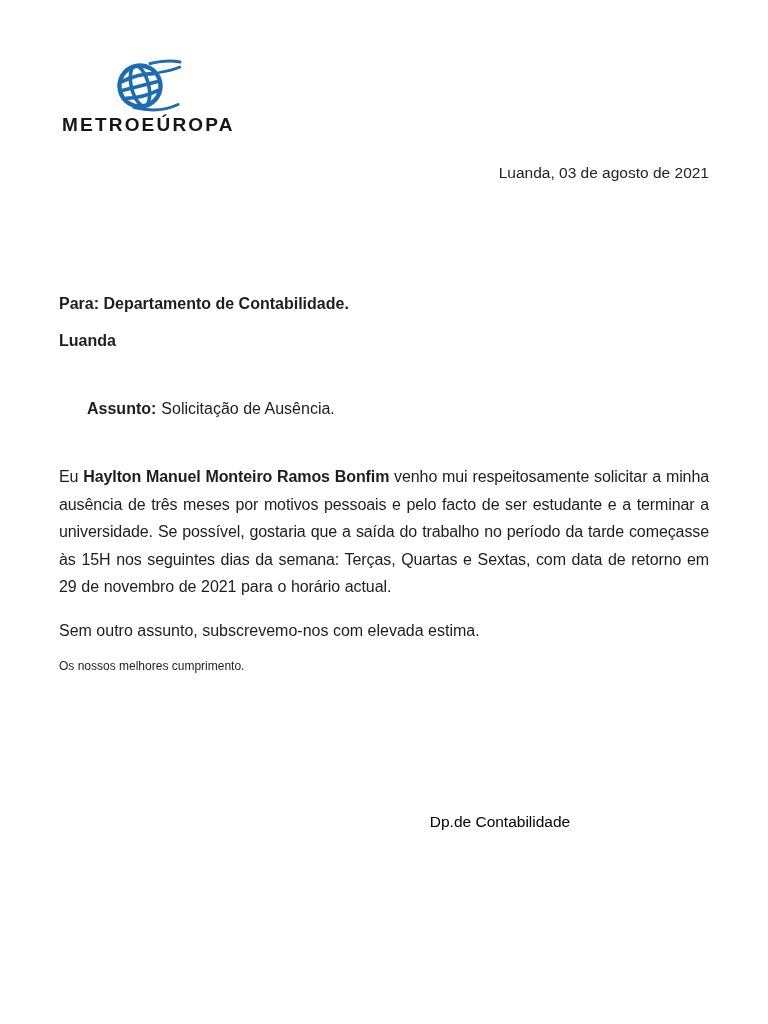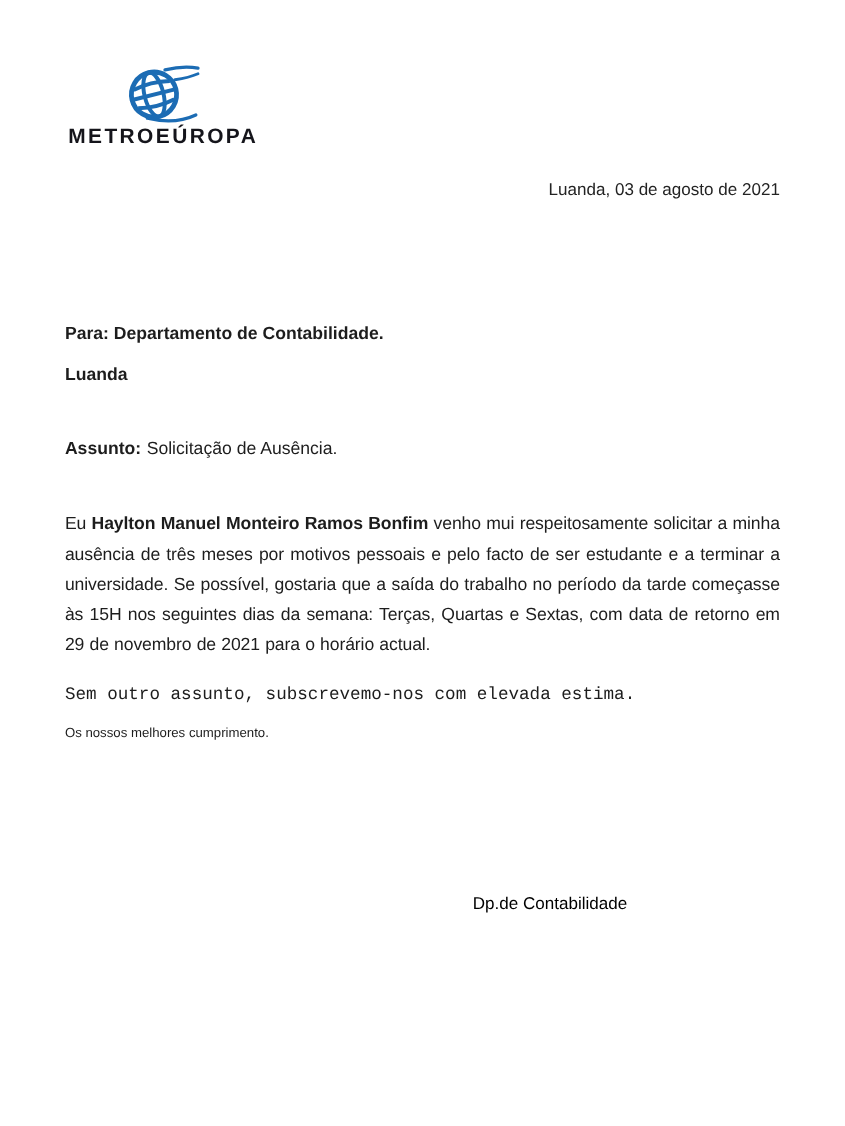--- a/index.html
+++ b/index.html
@@ -43,37 +43,37 @@
   .recipient-city {
     margin-top: 17px;
     font-weight: 700;
     font-size: 16px;
     line-height: 20px;
   }
   .subject-line {
     margin-top: 48px;
     font-size: 16px;
     line-height: 20px;
+    margin-left: 28px;
   }
   .subject-label { font-weight: 700; }
   .subject-text { margin-left: 5px; }
   .body-paragraph {
     margin-top: 44px;
     font-size: 16px;
     line-height: 27.5px;
     text-align: justify;
     text-align-last: left;
     letter-spacing: -0.1px;
     word-spacing: 0.4px;
   }
   .closing-line-1 {
     margin-top: 20px;
     font-size: 16px;
     line-height: 20px;
-    font-family: Liberation Mono, monospace;
   }
   .closing-line-2 {
     margin-top: 15px;
     font-size: 12px;
     line-height: 20px;
   }
   
   .sig-block {
     width: 214px;
     margin: 136px 0 0 334px;

